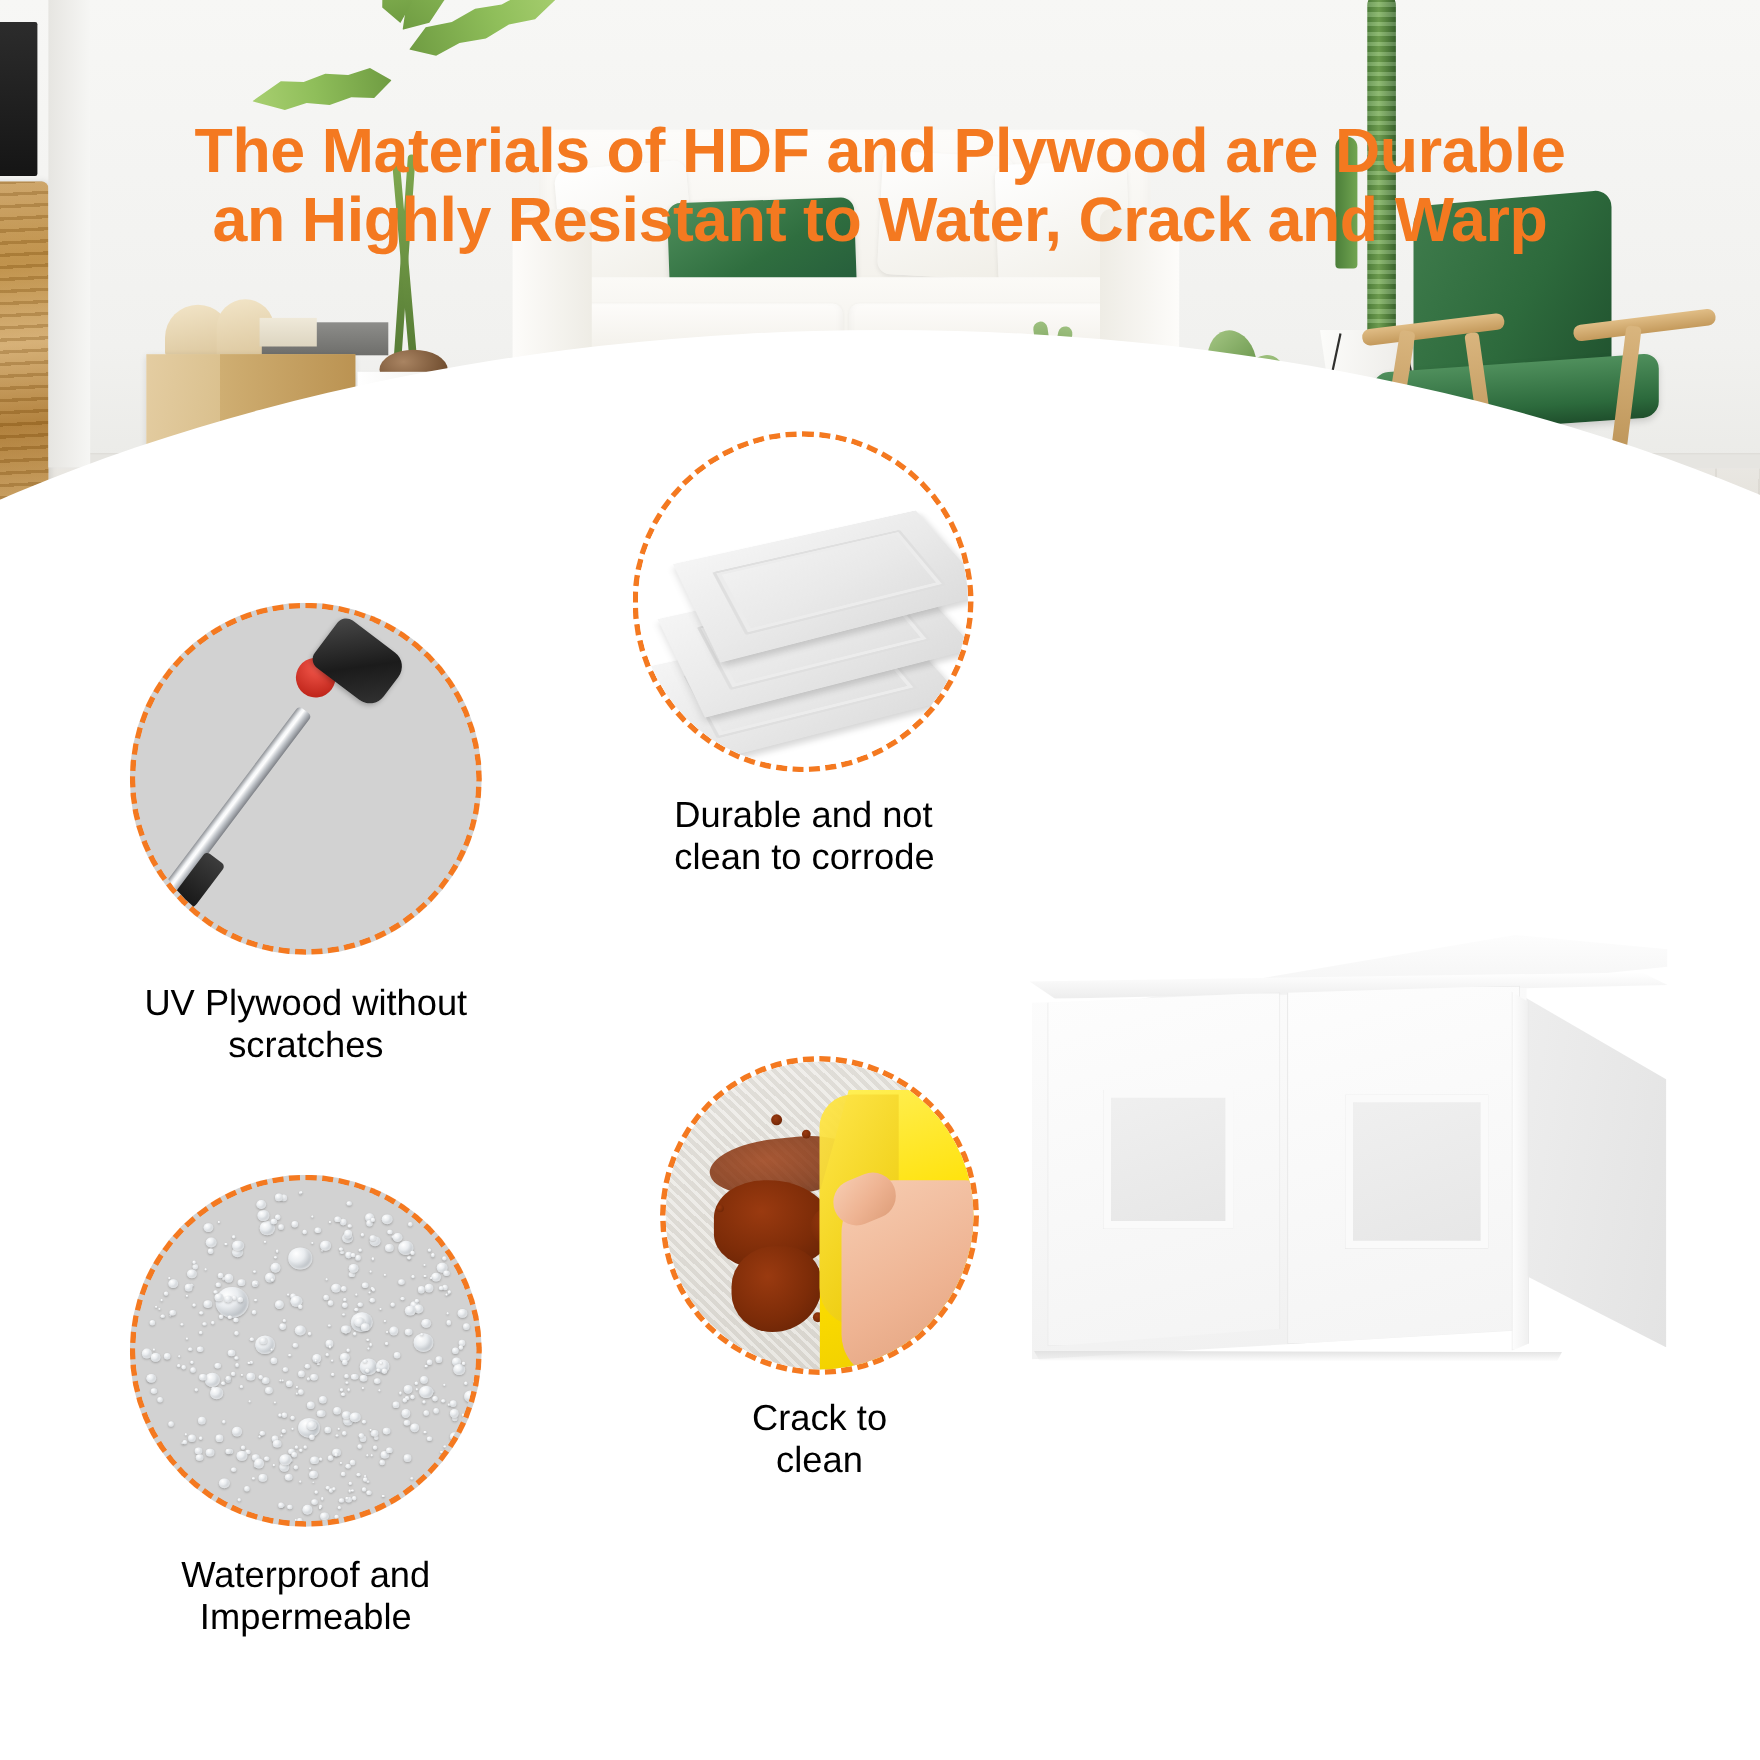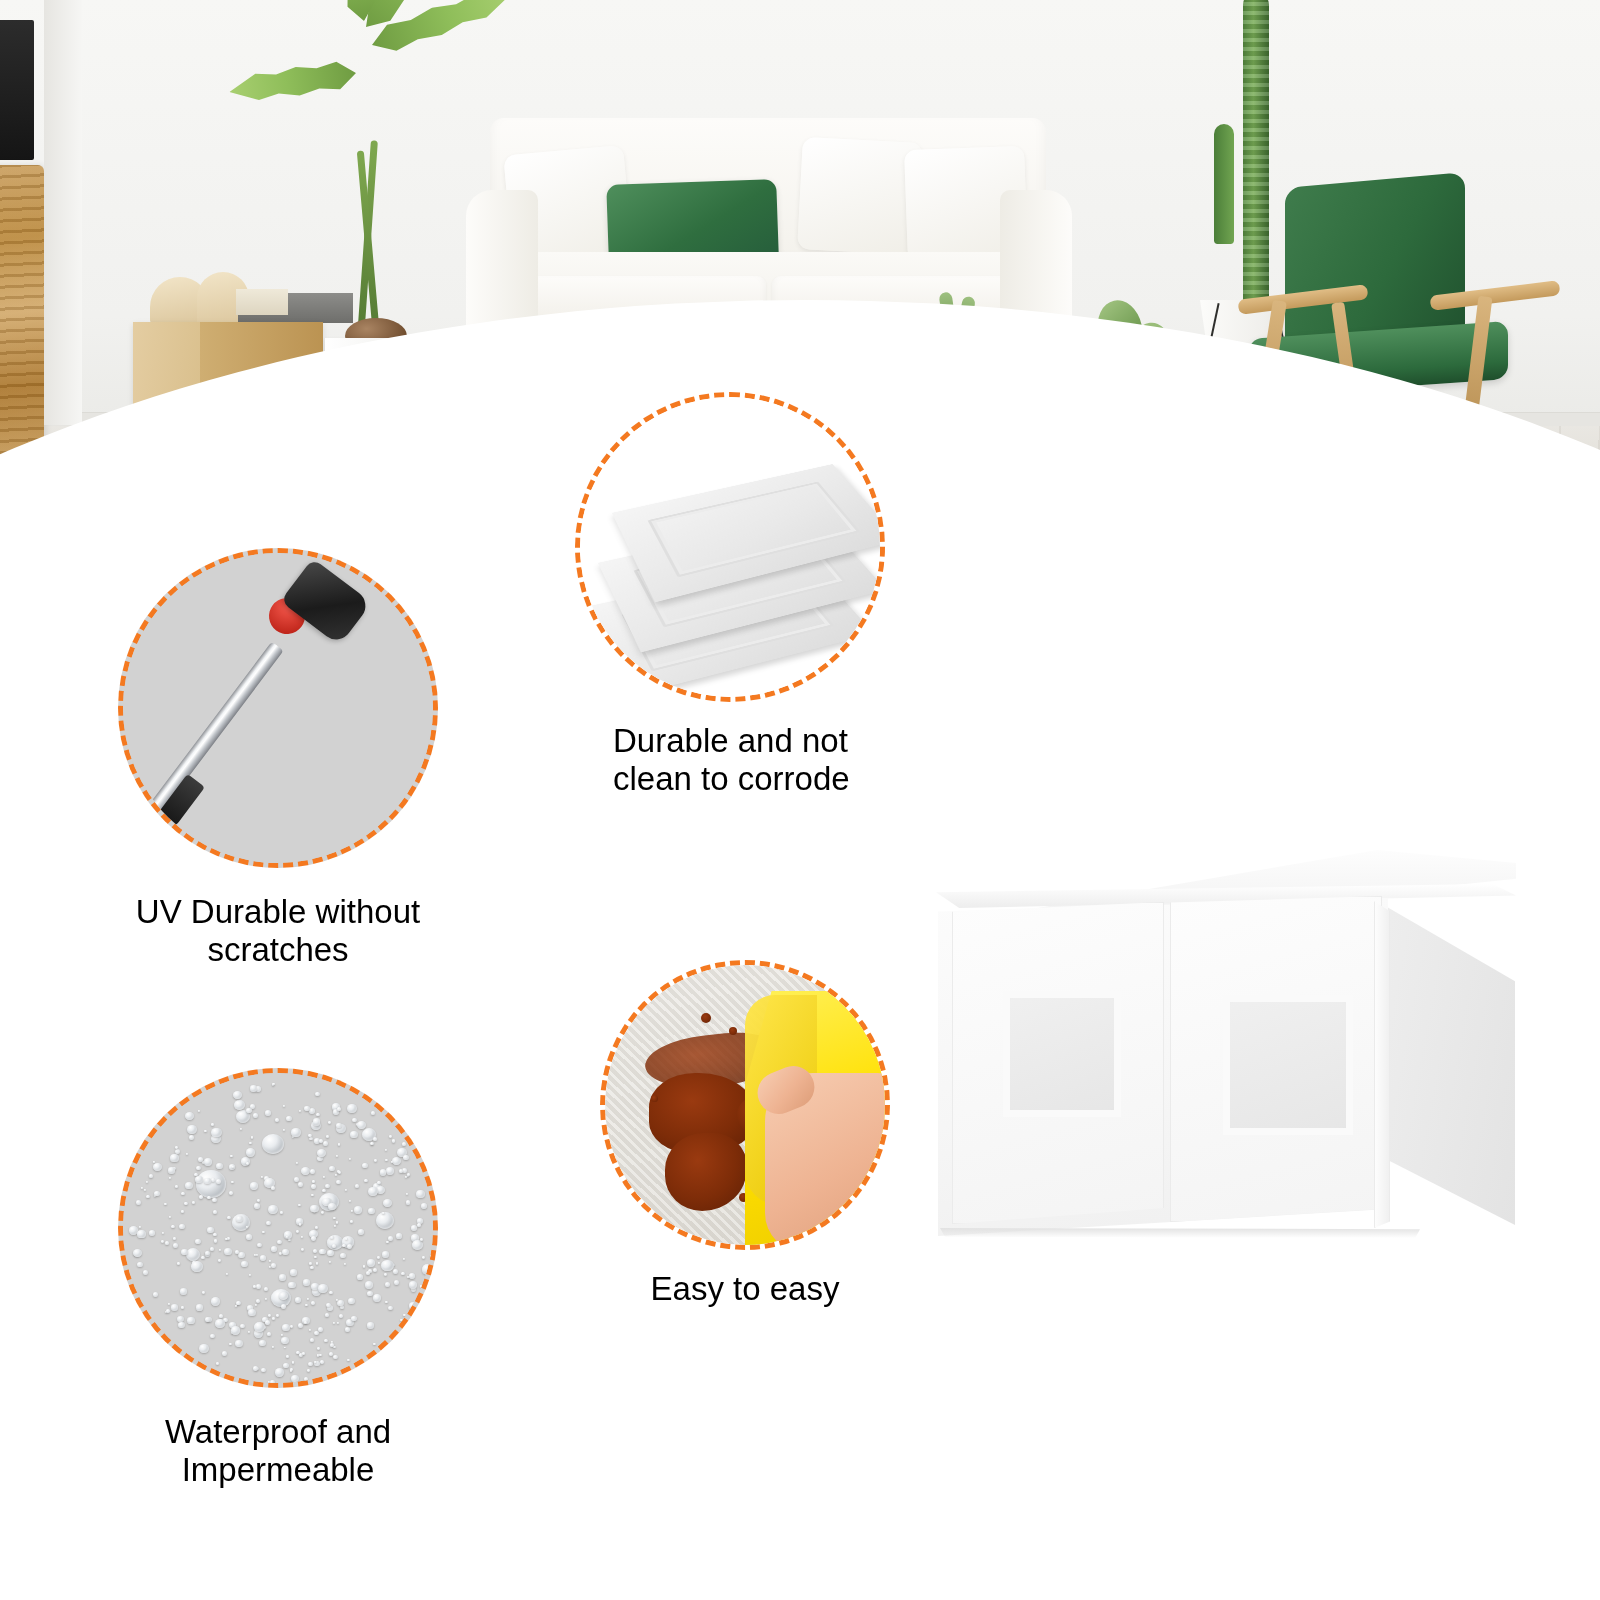--- a/index.html
+++ b/index.html
@@ -321,20 +321,24 @@
         <div class="chair-leg" style="left:1262px; top:300px; width:14px; height:140px; transform:rotate(9deg);"></div>
         <div class="chair-leg" style="left:1340px; top:302px; width:13px; height:128px; transform:rotate(-8deg);"></div>
         <div class="chair-leg" style="left:1470px; top:296px; width:14px; height:140px; transform:rotate(7deg);"></div>
       </div>
     </div>
 
     <div class="sweep"></div>
   </div>
   <div class="sweep2" style="z-index:5;"></div>
 
+  <div class="headline">
+    <span>The Materials of HDF and Plywood are Durable</span>
+    <span class="l2">an Highly Resistant to Water, Crack and Warp</span>
+  </div>
 
   <div class="feature" style="left:575px; top:392px;">
     <div class="circle white-disc" style="left:0; top:0; width:310px; height:310px;">
       <div class="circle-fill white-disc"></div>
       <div class="panel" style="left:22px; top:148px; width:250px; height:150px;">
         <div class="panel-inset"></div>
       </div>
       <div class="panel" style="left:34px; top:104px; width:250px; height:150px;">
         <div class="panel-inset"></div>
       </div>
@@ -347,21 +351,21 @@
   </div>
 
   <div class="feature" style="left:118px; top:548px;">
     <div class="circle gray-disc" style="left:0; top:0; width:320px; height:320px;">
       <div class="circle-fill gray-disc"></div>
       <div class="sd-shaft"></div>
       <div class="sd-tip"></div>
       <div class="sd-collar"></div>
       <div class="sd-handle"></div>
     </div>
-    <div class="caption cap-center" style="left:-40px; top:345px; width:400px;">UV Durable without
+    <div class="caption cap-center" style="left:-40px; top:345px; width:400px;">UV Plywood without
 scratches</div>
   </div>
 
   <div class="feature" style="left:600px; top:960px;">
     <div class="circle" style="left:0; top:0; width:290px; height:290px;">
       <div class="circle-fill clean-bg"></div>
       <div class="stain" style="left:40px; top:70px; width:130px; height:52px; border-radius:55% 42% 50% 60%; transform:rotate(-6deg); opacity:.82;"></div>
       <div class="stain" style="left:44px; top:108px; width:108px; height:80px; border-radius:46% 58% 50% 42%;"></div>
       <div class="stain" style="left:60px; top:168px; width:82px; height:78px; border-radius:50% 44% 58% 48%;"></div>
       <div class="stain" style="left:132px; top:132px; width:36px; height:36px; border-radius:50%; opacity:.8;"></div>
@@ -370,21 +374,21 @@
       <div class="stain" style="left:46px; top:130px; width:7px; height:7px; border-radius:50%;"></div>
       <div class="stain" style="left:134px; top:228px; width:9px; height:9px; border-radius:50%;"></div>
       <div class="cloth" style="left:140px; top:26px; width:190px; height:275px;
             clip-path: polygon(14% 0, 100% 0, 100% 100%, 0 100%, 0 34%);
             border-radius:26px 0 0 0;"></div>
       <div class="cloth" style="left:140px; top:30px; width:72px; height:210px;
             background:linear-gradient(120deg,#ffe64b,#e8c500); border-radius:30px 0 0 34px; opacity:.95;"></div>
       <div class="hand" style="left:160px; top:108px; width:140px; height:180px; border-radius:48px 28px 10px 40px;"></div>
       <div class="hand" style="left:152px; top:104px; width:58px; height:42px; border-radius:26px; transform:rotate(-22deg);"></div>
     </div>
-    <div class="caption cap-center" style="left:45px; top:310px; width:200px;">Easy to easy</div>
+    <div class="caption cap-center" style="left:45px; top:310px; width:200px;">Crack to clean</div>
   </div>
 
   <div class="feature" style="left:118px; top:1068px;">
     <div class="circle gray-disc" style="left:0; top:0; width:320px; height:320px;">
       <div class="circle-fill gray-disc"></div>
       <div id="droplets" style="position:absolute; inset:0;">
           <div class="drop" style="left: 73px; top: 97px; width: 30px; height: 27.6px;"></div>
           <div class="drop" style="left: 139px; top: 61px; width: 22px; height: 20.24px;"></div>
           <div class="drop" style="left: 109px; top: 141px; width: 18px; height: 16.56px;"></div>
           <div class="drop" style="left: 196px; top: 120px; width: 20px; height: 18.4px;"></div>

